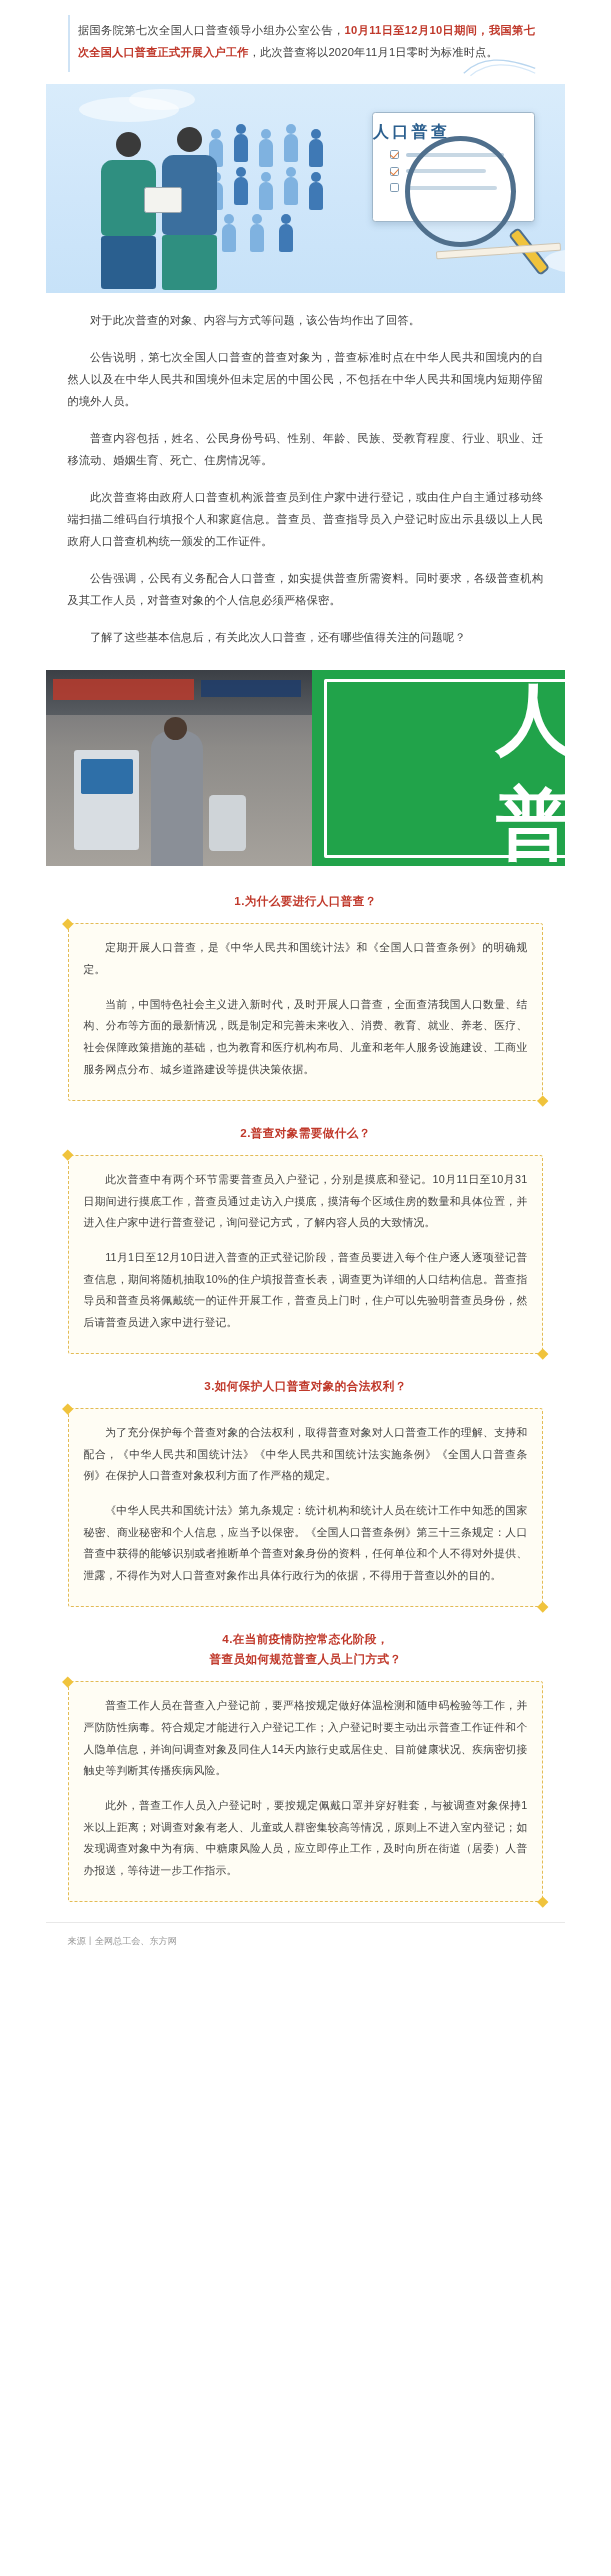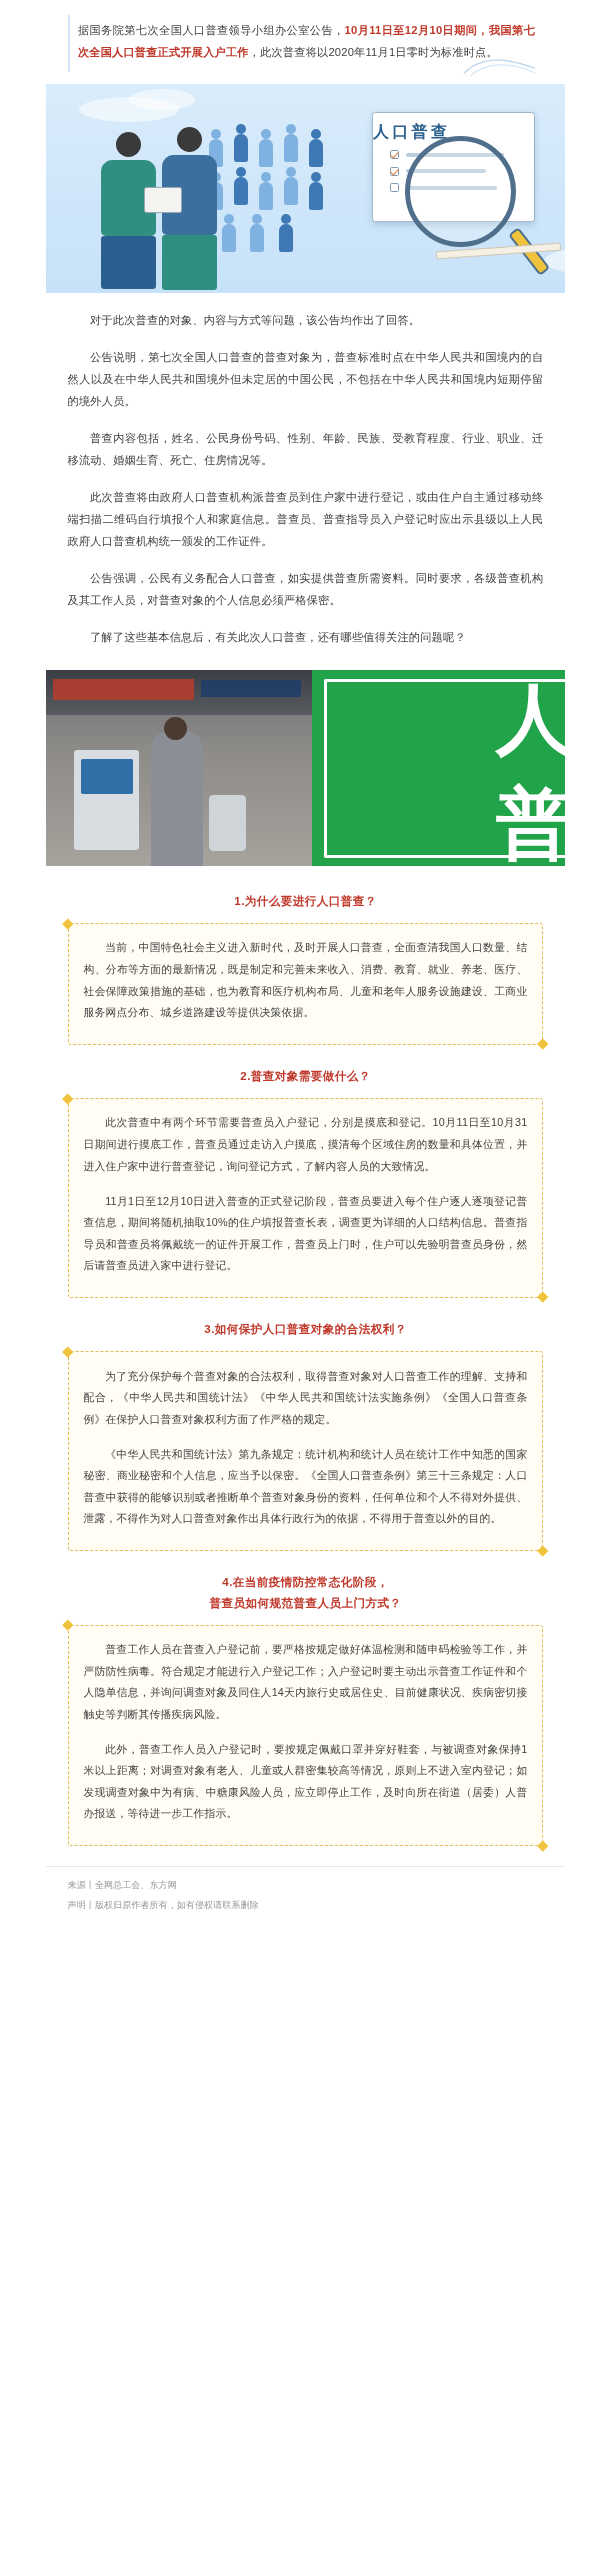--- a/index.html
+++ b/index.html
@@ -395,20 +395,21 @@
       <div class="signboard-inner"></div>
       <div class="sign-text">人口</div>
       <div class="sign-text" style="top:114px;">普查</div>
     </div>
   </div>
 
   <div class="qa">
 
     <div class="qa-title">1.为什么要进行人口普查？</div>
     <div class="qa-box">
+      <p>定期开展人口普查，是《中华人民共和国统计法》和《全国人口普查条例》的明确规定。</p>
       <p>当前，中国特色社会主义进入新时代，及时开展人口普查，全面查清我国人口数量、结构、分布等方面的最新情况，既是制定和完善未来收入、消费、教育、就业、养老、医疗、社会保障政策措施的基础，也为教育和医疗机构布局、儿童和老年人服务设施建设、工商业服务网点分布、城乡道路建设等提供决策依据。</p>
     </div>
 
     <div class="qa-title">2.普查对象需要做什么？</div>
     <div class="qa-box">
       <p>此次普查中有两个环节需要普查员入户登记，分别是摸底和登记。10月11日至10月31日期间进行摸底工作，普查员通过走访入户摸底，摸清每个区域住房的数量和具体位置，并进入住户家中进行普查登记，询问登记方式，了解内容人员的大致情况。</p>
       <p>11月1日至12月10日进入普查的正式登记阶段，普查员要进入每个住户逐人逐项登记普查信息，期间将随机抽取10%的住户填报普查长表，调查更为详细的人口结构信息。普查指导员和普查员将佩戴统一的证件开展工作，普查员上门时，住户可以先验明普查员身份，然后请普查员进入家中进行登记。</p>
     </div>
 
     <div class="qa-title">3.如何保护人口普查对象的合法权利？</div>
@@ -421,17 +422,16 @@
 普查员如何规范普查人员上门方式？</div>
     <div class="qa-box">
       <p>普查工作人员在普查入户登记前，要严格按规定做好体温检测和随申码检验等工作，并严防防性病毒。符合规定才能进行入户登记工作；入户登记时要主动出示普查工作证件和个人隐单信息，并询问调查对象及同住人14天内旅行史或居住史、目前健康状况、疾病密切接触史等判断其传播疾病风险。</p>
       <p>此外，普查工作人员入户登记时，要按规定佩戴口罩并穿好鞋套，与被调查对象保持1米以上距离；对调查对象有老人、儿童或人群密集较高等情况，原则上不进入室内登记；如发现调查对象中为有病、中糖康风险人员，应立即停止工作，及时向所在街道（居委）人普办报送，等待进一步工作指示。</p>
     </div>
 
   </div>
 
   <div class="footer">
     <p>来源丨全网总工会、东方网</p>
-    <p>声明丨版权归原作者所有，如有侵权请联系删除</p>
   </div>
 
 </div>
 
 
 </body></html>

